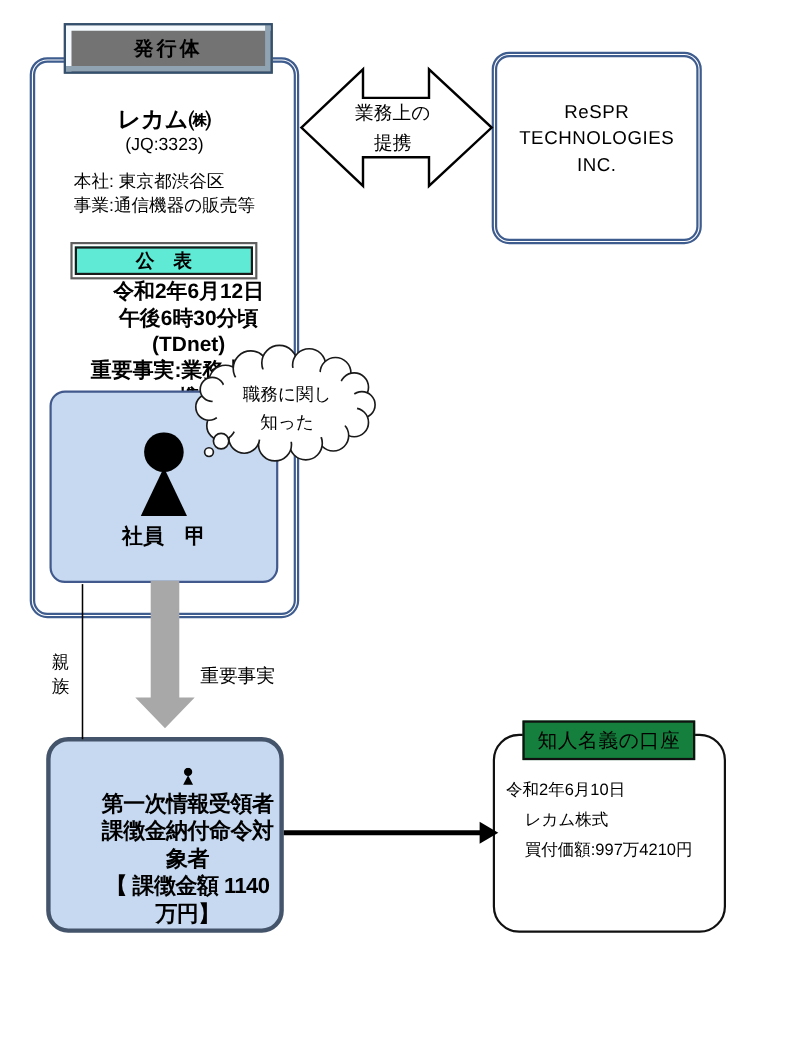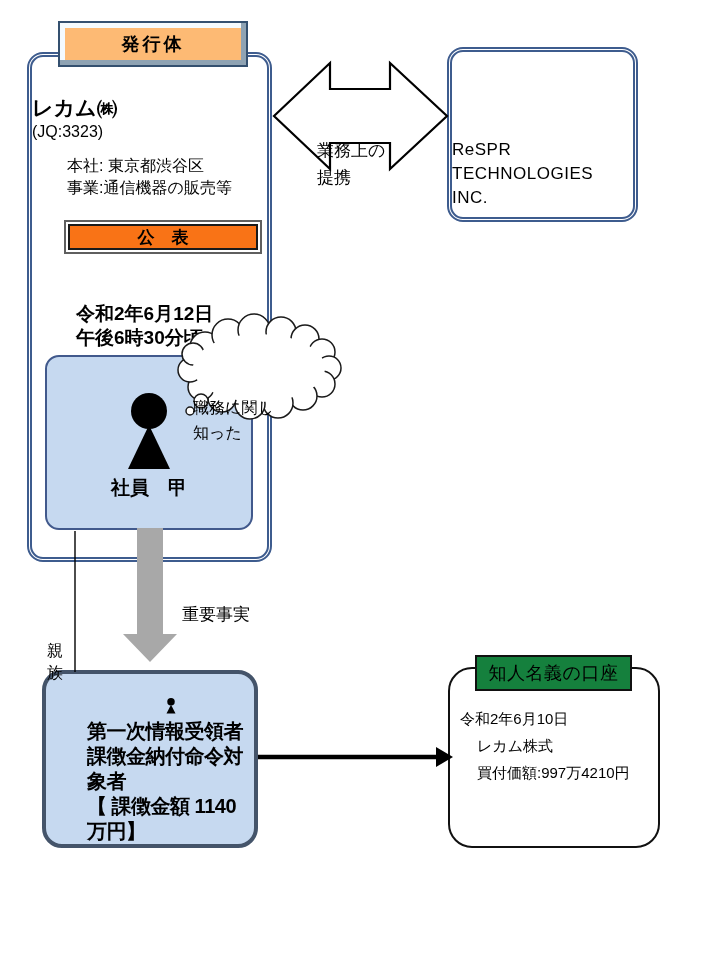--- a/index.html
+++ b/index.html
@@ -2,42 +2,42 @@
 <html><head>
 <meta charset="utf-8">
 <style>
   * { margin:0; padding:0; box-sizing:border-box; }
   html,body { background:#ffffff; }
   body {
     width:720px; height:960px; position:relative; overflow:hidden;
     font-family:"Liberation Sans", sans-serif; color:#000;
   }
   .abs { position:absolute; }
-  .pre { white-space:pre-line;margin-top:48px; }
-  .ctr { text-align:left; }
+  .pre { white-space:pre-line; }
+  .ctr { text-align:center; }
 
   
   #issuer-box {
     left:27px; top:52px; width:245px; height:510px;
     border:5px double #3e5c8e; border-radius:16px; background:#fff; z-index:1;
   }
   #issuer-tab {
     left:58px; top:21px; width:190px; height:46px; z-index:4;
-    background:#fdba74; border:2px solid #34506f;
+    background:#737373; border:2px solid #34506f;
     box-shadow: inset -5px -5px 0 #8fa3b3, inset 5px 5px 0 #f4fafd;
     display:flex; align-items:center; justify-content:center;
     font-size:18px; font-weight:bold; letter-spacing:3px;
   }
   .company { left:0; right:0; top:37px; font-size:21px; font-weight:bold; }
   .ticker  { left:0; right:0; top:66px; font-size:16px; }
   .details { left:0; right:0; top:98px; font-size:16px; line-height:22px; }
   .details span { display:block; width:max-content; margin:0 auto; text-align:left; }
   .koho-box {
-    left:36px; top:167px; width:190px; height:26px;
-    background:#f97316; border:2px solid #1a1a1a;
+    left:36px; top:167px; width:162px; height:26px;
+    background:#5eead4; border:2px solid #1a1a1a;
     box-shadow: 0 0 0 2px #ffffff, 0 0 0 4px #5f5f5f;
     display:flex; align-items:center; justify-content:center;
     font-size:17px; font-weight:bold;
   }
   .announce { left:0; right:0; top:197px; font-size:19px; font-weight:bold; line-height:24px;padding-left:44px; }
 
   
   #employee-box {
     left:45px; top:355px; width:208px; height:175px; z-index:2;
     background:#c6d9f0; border:2px solid #41598c; border-radius:14px;

